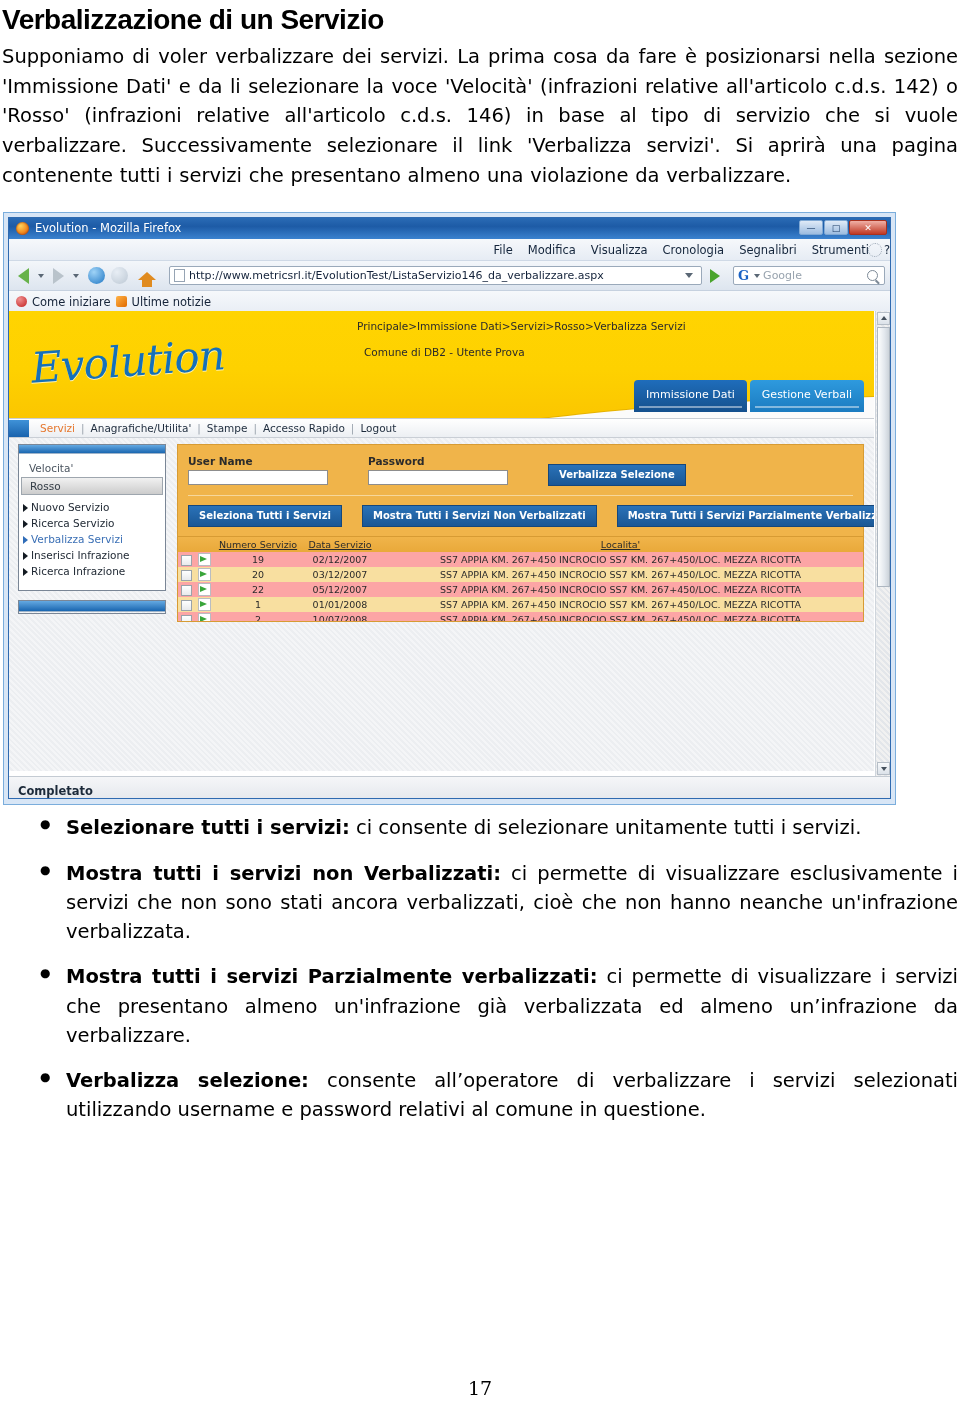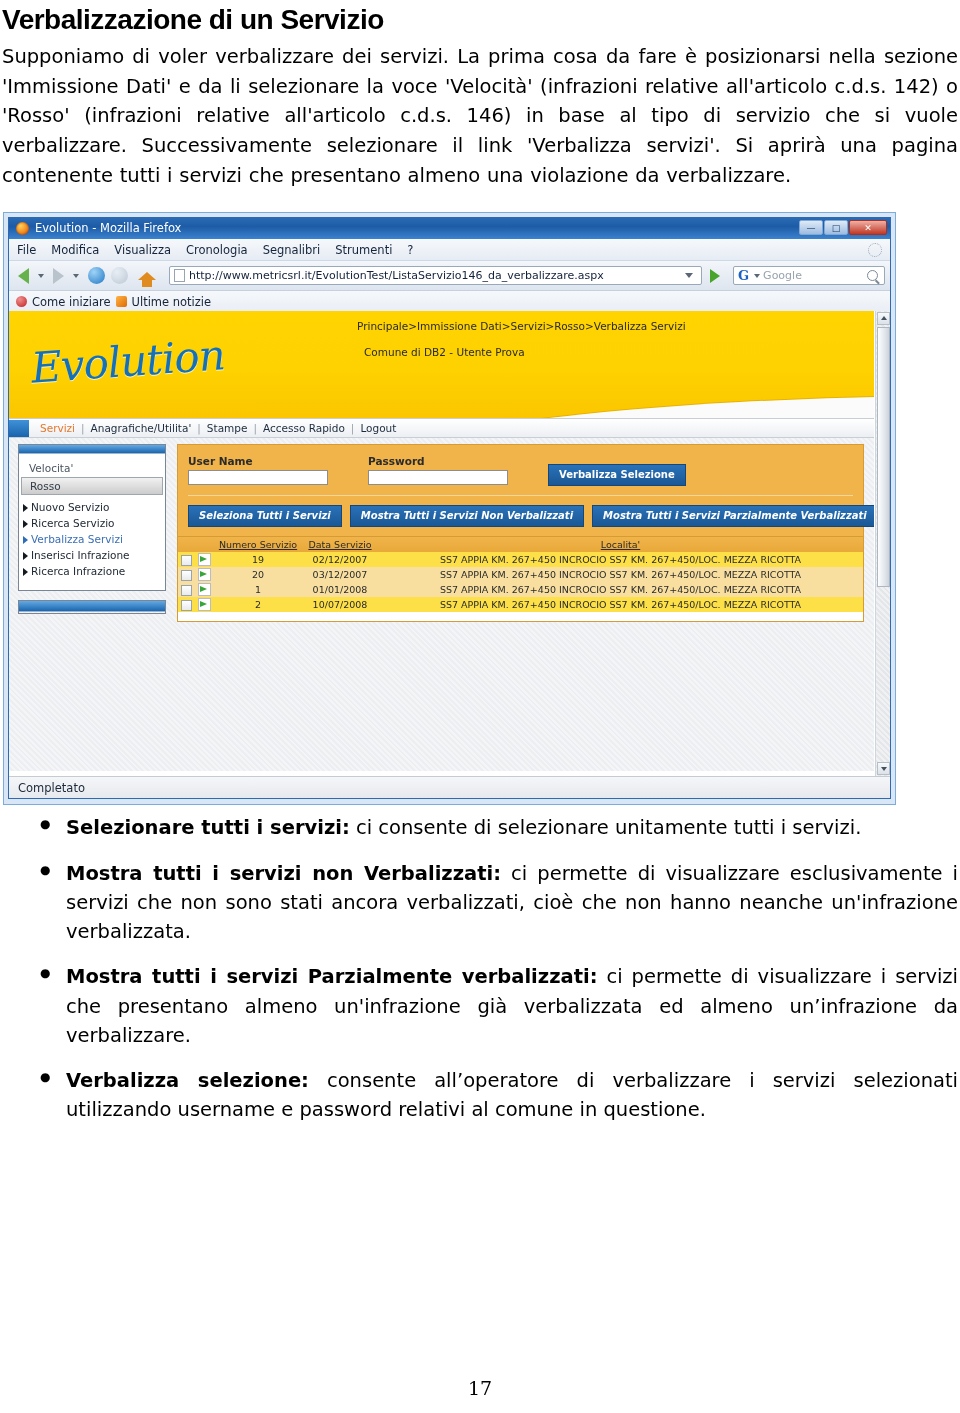--- a/index.html
+++ b/index.html
@@ -148,20 +148,21 @@
     height: 21px;
     background: linear-gradient(180deg,#f6f8fb,#e6ecf4);
     border-bottom: 1px solid #cfd9e6;
     padding-left: 8px;
     display: flex;
     align-items: center;
     gap: 15px;
     font-size: 11.5px;
     color: #14253b;
     position: relative;
+    justify-content: flex-end;
   }
   .menubar .dotted {
     position: absolute; right: 8px; top: 4px;
     width: 12px; height: 12px; border-radius: 50%;
     border: 1px dotted #9aa7b5;
   }
   
   .navbar {
     height: 29px;
     background: linear-gradient(180deg,#f3f6fa,#dde5ef);
@@ -458,21 +459,21 @@
     color: #ffffff;
     font-size: 10px;
     font-weight: bold;
     padding: 5px 10px;
     border: 1px solid #15477c;
     white-space: nowrap;
     display: inline-block;
     line-height: 1;
   }
   .hr-card { height:1px; background:#f6d79b; margin: 9px 0 9px 0; }
-  .btnrow { display: flex; gap: 8px; font-style: italic; }
+  .btnrow { display: flex; gap: 20px; }
 
   
   .tablewrap {
     position: absolute;
     left: 168px; right: 10px; top: 98px; height: 86px;
     background: #ffffff;
     border: 1px solid #d79b33;
     box-sizing: border-box;
     overflow: hidden;
   }
@@ -484,21 +485,21 @@
   }
   table.grid th {
     background: linear-gradient(180deg,#f0b44a,#e9a93a);
     font-size: 9.5px;
     font-weight: normal;
     text-decoration: underline;
     padding: 2px 0;
     color: #2b2b2b;
   }
   table.grid td { padding: 1px 0; text-align: center; }
-  table.grid tr.odd td { background: #fde047; }
+  table.grid tr.odd td { background: #fca5a5; }
   table.grid tr.even td { background: #f8dfa0; }
   .cb {
     display: inline-block; width: 9px; height: 9px;
     background: linear-gradient(180deg,#ffffff,#e8eaec);
     border: 1px solid #9aa2aa;
     vertical-align: middle;
   }
   .goico {
     display: inline-block; width: 11px; height: 11px;
     background: #ffffff;
@@ -518,23 +519,24 @@
   
   .statusbar {
     position: absolute;
     left: 0; right: 0; bottom: 0;
     height: 22px;
     background: linear-gradient(180deg,#f5f6f8,#e6e9ee);
     border-top: 1px solid #c4cbd3;
     font-size: 11.5px;
     color: #1b2939;
     display: flex;
-    align-items: center;
+    align-items: flex-end;
     padding-left: 9px;
     box-sizing: border-box;
+    font-weight: bold;
   }
 </style>
 </head>
 <body>
 
 <div class="page">
 
   <h1 class="doc-title">Verbalizzazione di un Servizio</h1>
 
   <p class="para">Supponiamo di voler verbalizzare dei servizi. La prima cosa da fare è posizionarsi nella sezione 'Immissione Dati' e da li selezionare la voce 'Velocità' (infrazioni relative all'articolo c.d.s. 142) o 'Rosso' (infrazioni relative all'articolo c.d.s. 146) in base al tipo di servizio che si vuole verbalizzare. Successivamente selezionare il link 'Verbalizza servizi'. Si aprirà una pagina contenente tutti i servizi che presentano almeno una violazione da verbalizzare.</p>
@@ -593,20 +595,24 @@
       </div>
 
       <div class="content">
 
         <div class="appwrap">
 
           <div class="header-yellow">
             <div class="logo">Evolution</div>
             <div class="breadcrumb">Principale&gt;Immissione Dati&gt;Servizi&gt;Rosso&gt;Verbalizza Servizi</div>
             <div class="userline">Comune di DB2 - Utente Prova</div>
+            <div class="tabs">
+              <div class="tab dark">Immissione Dati</div>
+              <div class="tab light">Gestione Verbali</div>
+            </div>
           </div>
 
           <div class="navstrip">
             <span class="bluebox"></span>
             <span class="nitem active">Servizi</span>
             <span class="sep">|</span>
             <span class="nitem">Anagrafiche/Utilita'</span>
             <span class="sep">|</span>
             <span class="nitem">Stampe</span>
             <span class="sep">|</span>
@@ -675,20 +681,27 @@
                       <td class="col-date">02/12/2007</td>
                       <td>SS7 APPIA KM. 267+450 INCROCIO SS7 KM. 267+450/LOC. MEZZA RICOTTA</td>
                     </tr>
                     <tr class="even">
                       <td class="col-chk"><span class="cb"></span></td>
                       <td class="col-go"><span class="goico"></span></td>
                       <td class="col-num">20</td>
                       <td class="col-date">03/12/2007</td>
                       <td>SS7 APPIA KM. 267+450 INCROCIO SS7 KM. 267+450/LOC. MEZZA RICOTTA</td>
                     </tr>
+                    <tr class="odd">
+                      <td class="col-chk"><span class="cb"></span></td>
+                      <td class="col-go"><span class="goico"></span></td>
+                      <td class="col-num">22</td>
+                      <td class="col-date">05/12/2007</td>
+                      <td>SS7 APPIA KM. 267+450 INCROCIO SS7 KM. 267+450/LOC. MEZZA RICOTTA</td>
+                    </tr>
                     <tr class="even">
                       <td class="col-chk"><span class="cb"></span></td>
                       <td class="col-go"><span class="goico"></span></td>
                       <td class="col-num">1</td>
                       <td class="col-date">01/01/2008</td>
                       <td>SS7 APPIA KM. 267+450 INCROCIO SS7 KM. 267+450/LOC. MEZZA RICOTTA</td>
                     </tr>
                     <tr class="odd">
                       <td class="col-chk"><span class="cb"></span></td>
                       <td class="col-go"><span class="goico"></span></td>

